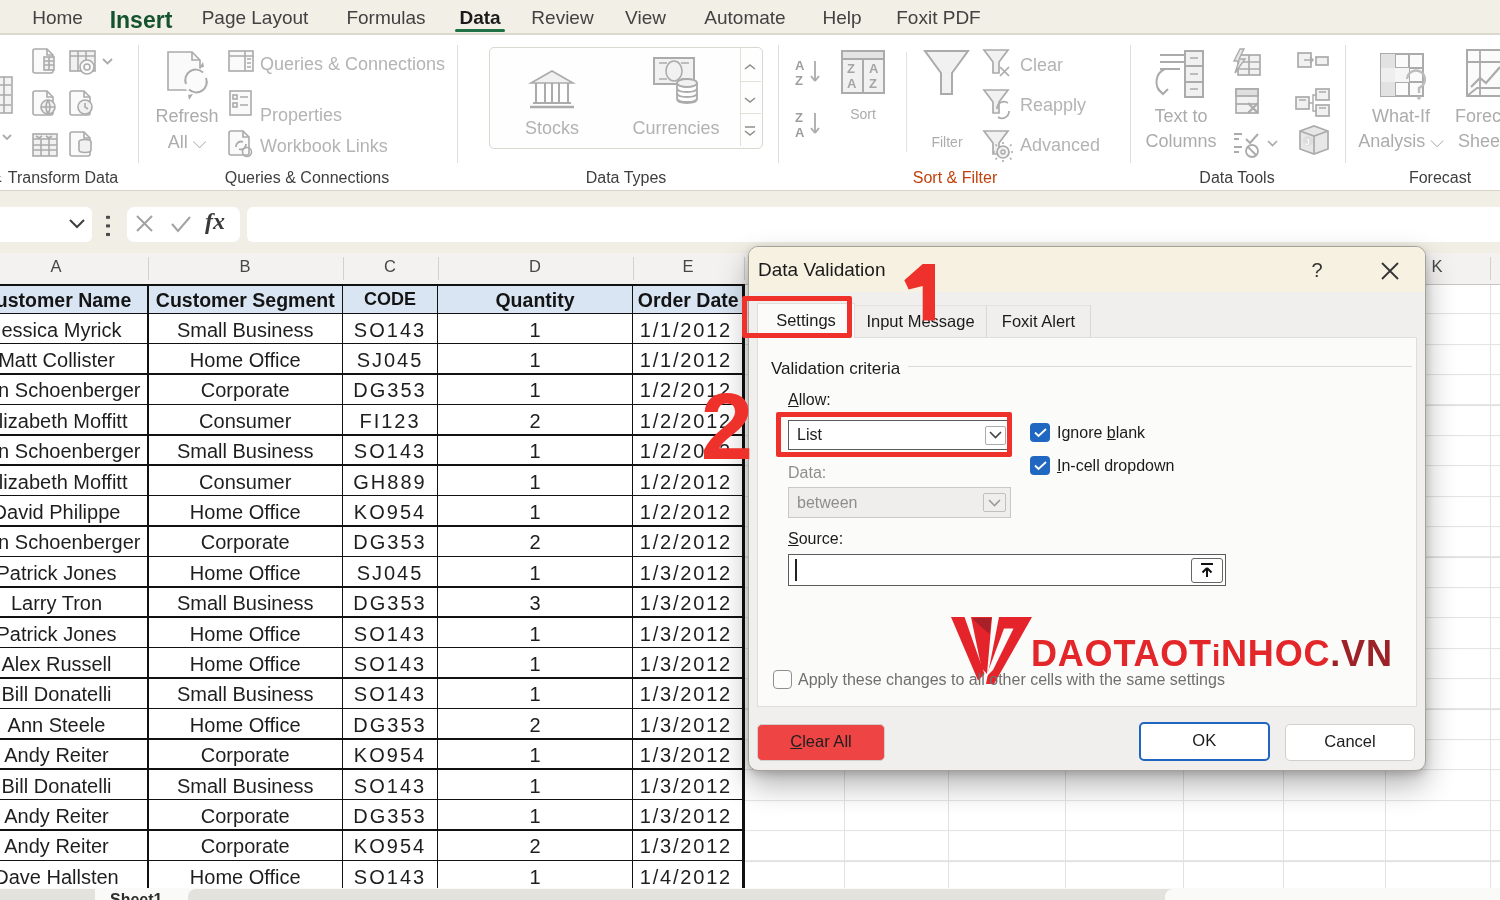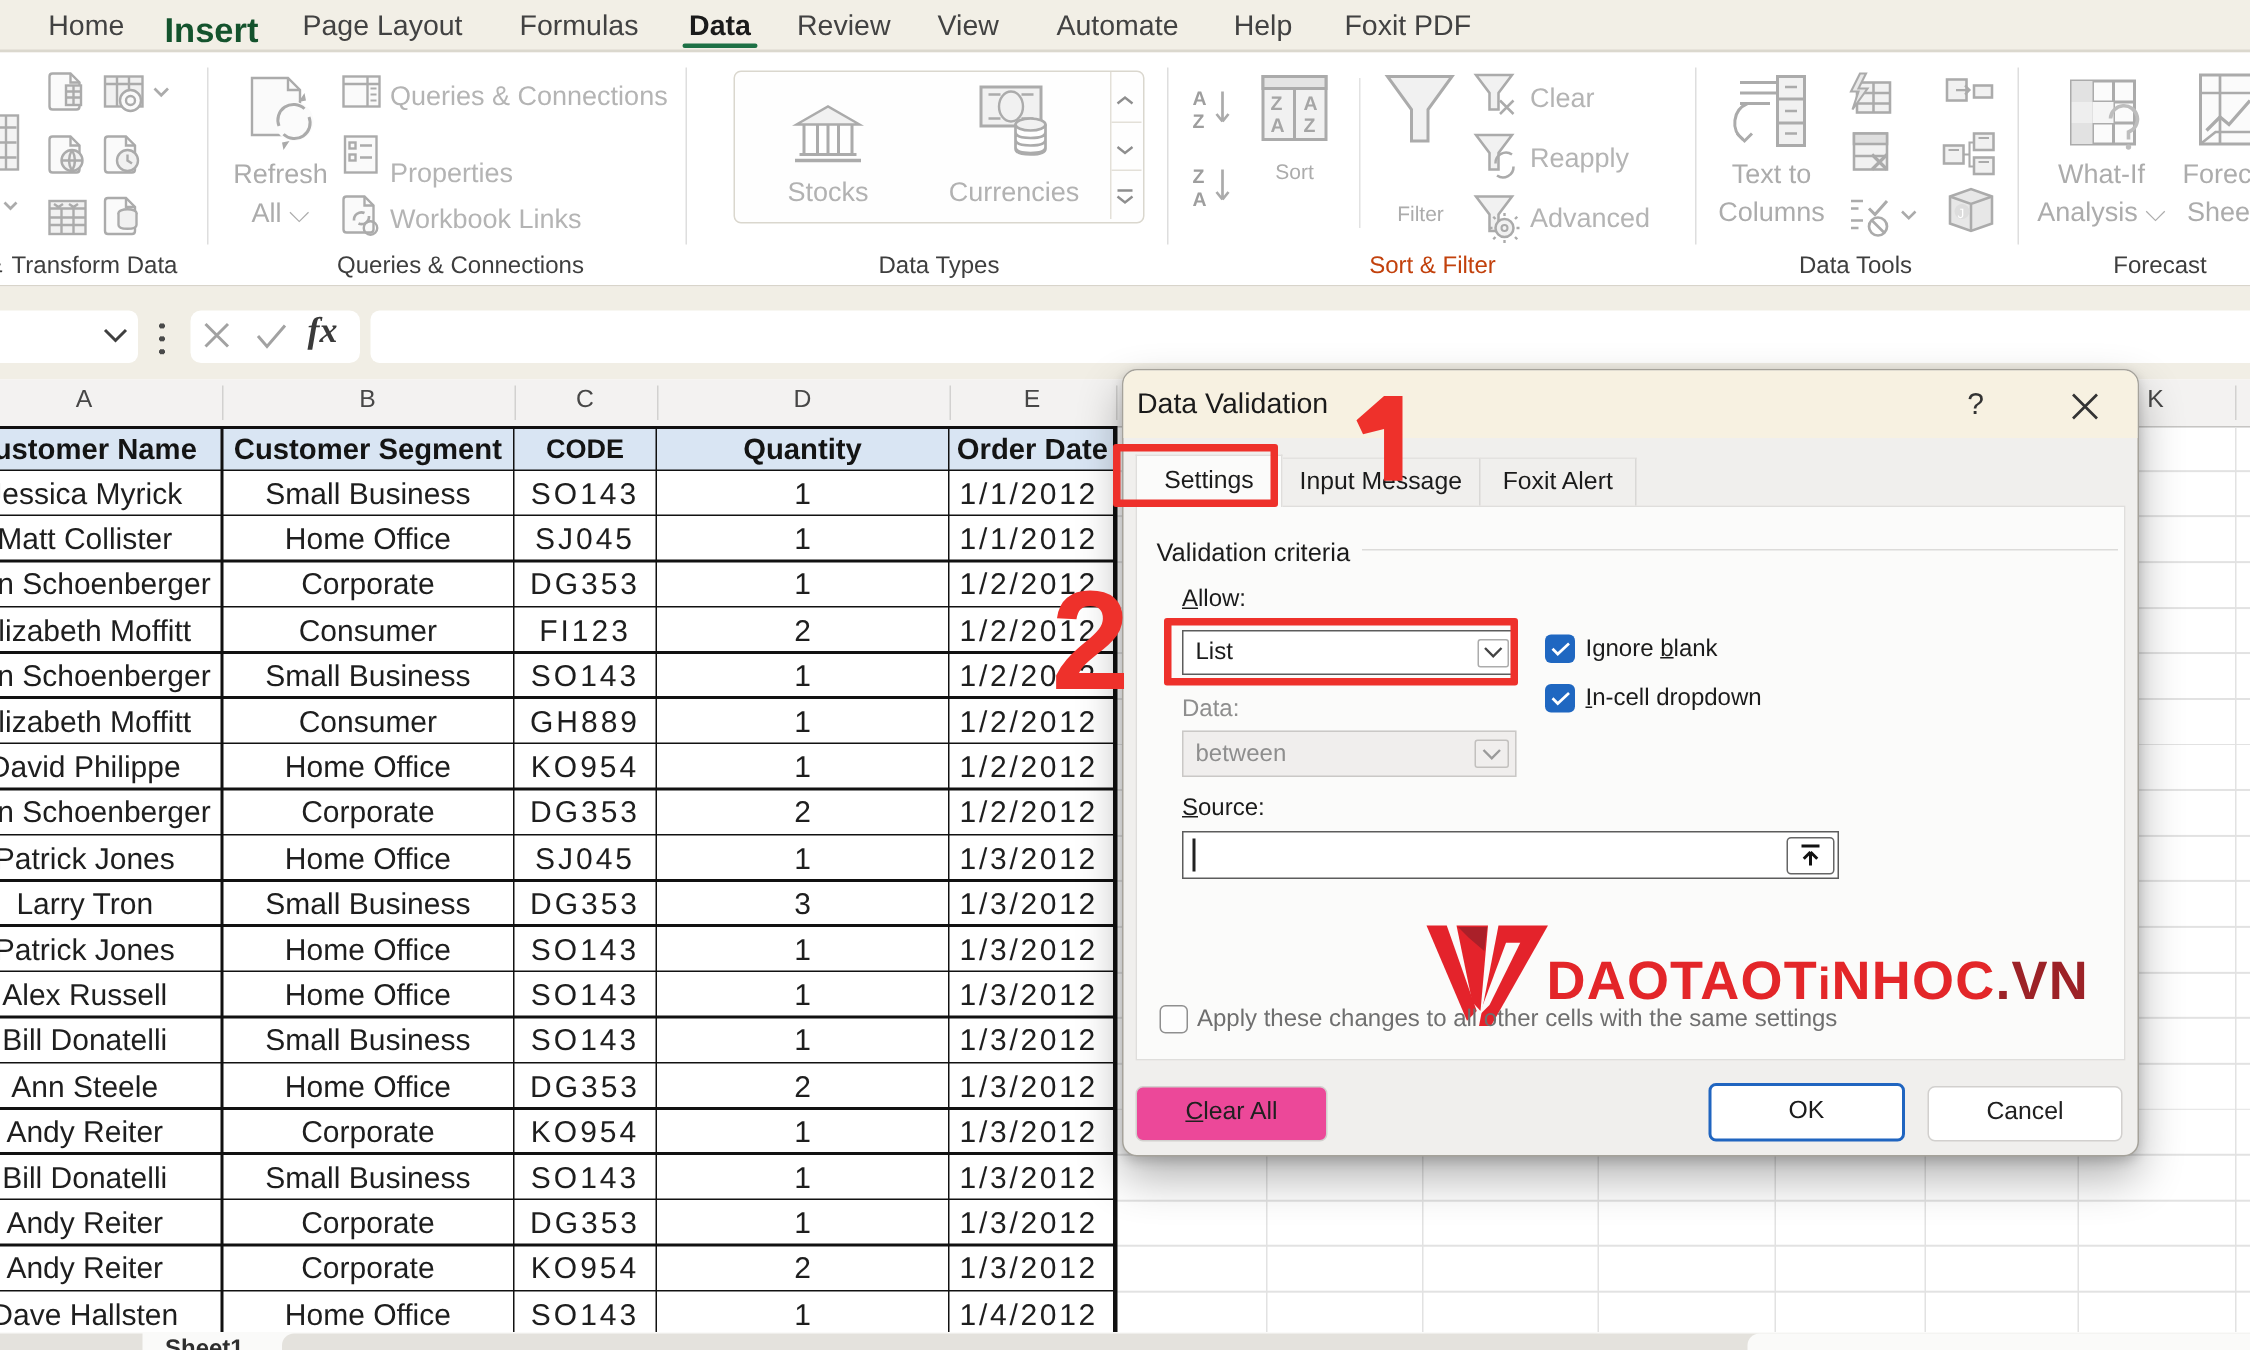--- a/index.html
+++ b/index.html
@@ -430,20 +430,20 @@
 <svg class="ab" style="left:946px;top:612px;" width="92" height="76" viewBox="0 0 92 76">
     <polygon points="5,5 18.5,5 38.5,62 32,68.5" fill="#E4232B"></polygon>
     <polygon points="25,5 46,5 41,62 35.5,56" fill="#E4232B"></polygon>
     <polygon points="26,6 45.5,6 43.5,22 33,13" fill="#AA2029"></polygon>
     <polygon points="53,5 86,5 48,72 40,72" fill="#E4232B"></polygon>
     <polygon points="58,16.5 67.5,16.5 47,58 40,65" fill="#FBFBFA"></polygon>
   </svg>
 <div id="logotxt" class="ab" style="left:1031px;top:633px;font-size:36px;font-weight:700;color:#E32629;letter-spacing:0.8px;white-space:nowrap;">DAOTAOT<span style="font-size:30px;">i</span>NHOC<span style="color:#9C2227;">.VN</span></div>
 <div class="ab" style="left:773px;top:670px;width:18.5px;height:18.5px;background:#FDFDFD;border:1.4px solid #8F8F8F;border-radius:4px;box-sizing:border-box;"></div>
 <div class="ab" style="left:798px;top:671px;font-size:16px;color:#6F6F6F;white-space:nowrap;">Apply these changes to all other cells with the same settings</div>
-<div class="ab ct" style="left:757px;top:723.5px;width:128px;height:37px;background:#ec4899;border:1px solid #D2D0CE;border-radius:5px;box-sizing:border-box;font-size:16.5px;color:#202020;padding-top:7px;text-align:center;"><span style="text-decoration:underline;">C</span>lear All</div>
+<div class="ab ct" style="left:757px;top:723.5px;width:128px;height:37px;background:#ef4444;border:1px solid #D2D0CE;border-radius:5px;box-sizing:border-box;font-size:16.5px;color:#202020;padding-top:7px;text-align:center;"><span style="text-decoration:underline;">C</span>lear All</div>
 <div class="ab ct" style="left:1139px;top:722px;width:130.5px;height:39px;background:#fff;border:2px solid #2065C0;border-radius:5px;box-sizing:border-box;font-size:16.5px;color:#1b1b1b;padding-top:7px;">OK</div>
 <div class="ab ct" style="left:1285px;top:723.5px;width:130px;height:37px;background:#fff;border:1px solid #D2D0CE;border-radius:5px;box-sizing:border-box;font-size:16.5px;color:#202020;padding-top:7px;">Cancel</div>
 <div class="ab" style="left:741.5px;top:295.5px;width:110px;height:42.5px;border:5px solid #EE312B;border-radius:2px;box-sizing:border-box;"></div>
 <div class="ab" style="left:776px;top:411.5px;width:235.5px;height:45.5px;border:5px solid #EE312B;border-radius:2px;box-sizing:border-box;"></div>
 <svg class="ab" style="left:900px;top:260px;" width="40" height="65" viewBox="0 0 40 65">
     <polygon points="22.7,4 35,4 35,60.5 22.7,60.5 22.7,26 8.7,29.5 4.3,20.2" fill="#EE312B"></polygon>
   </svg>
 <div class="ab ct" style="left:687px;top:373px;width:80px;height:95px;font-size:94px;font-weight:700;color:#EE312B;">2</div>
 </body></html>

